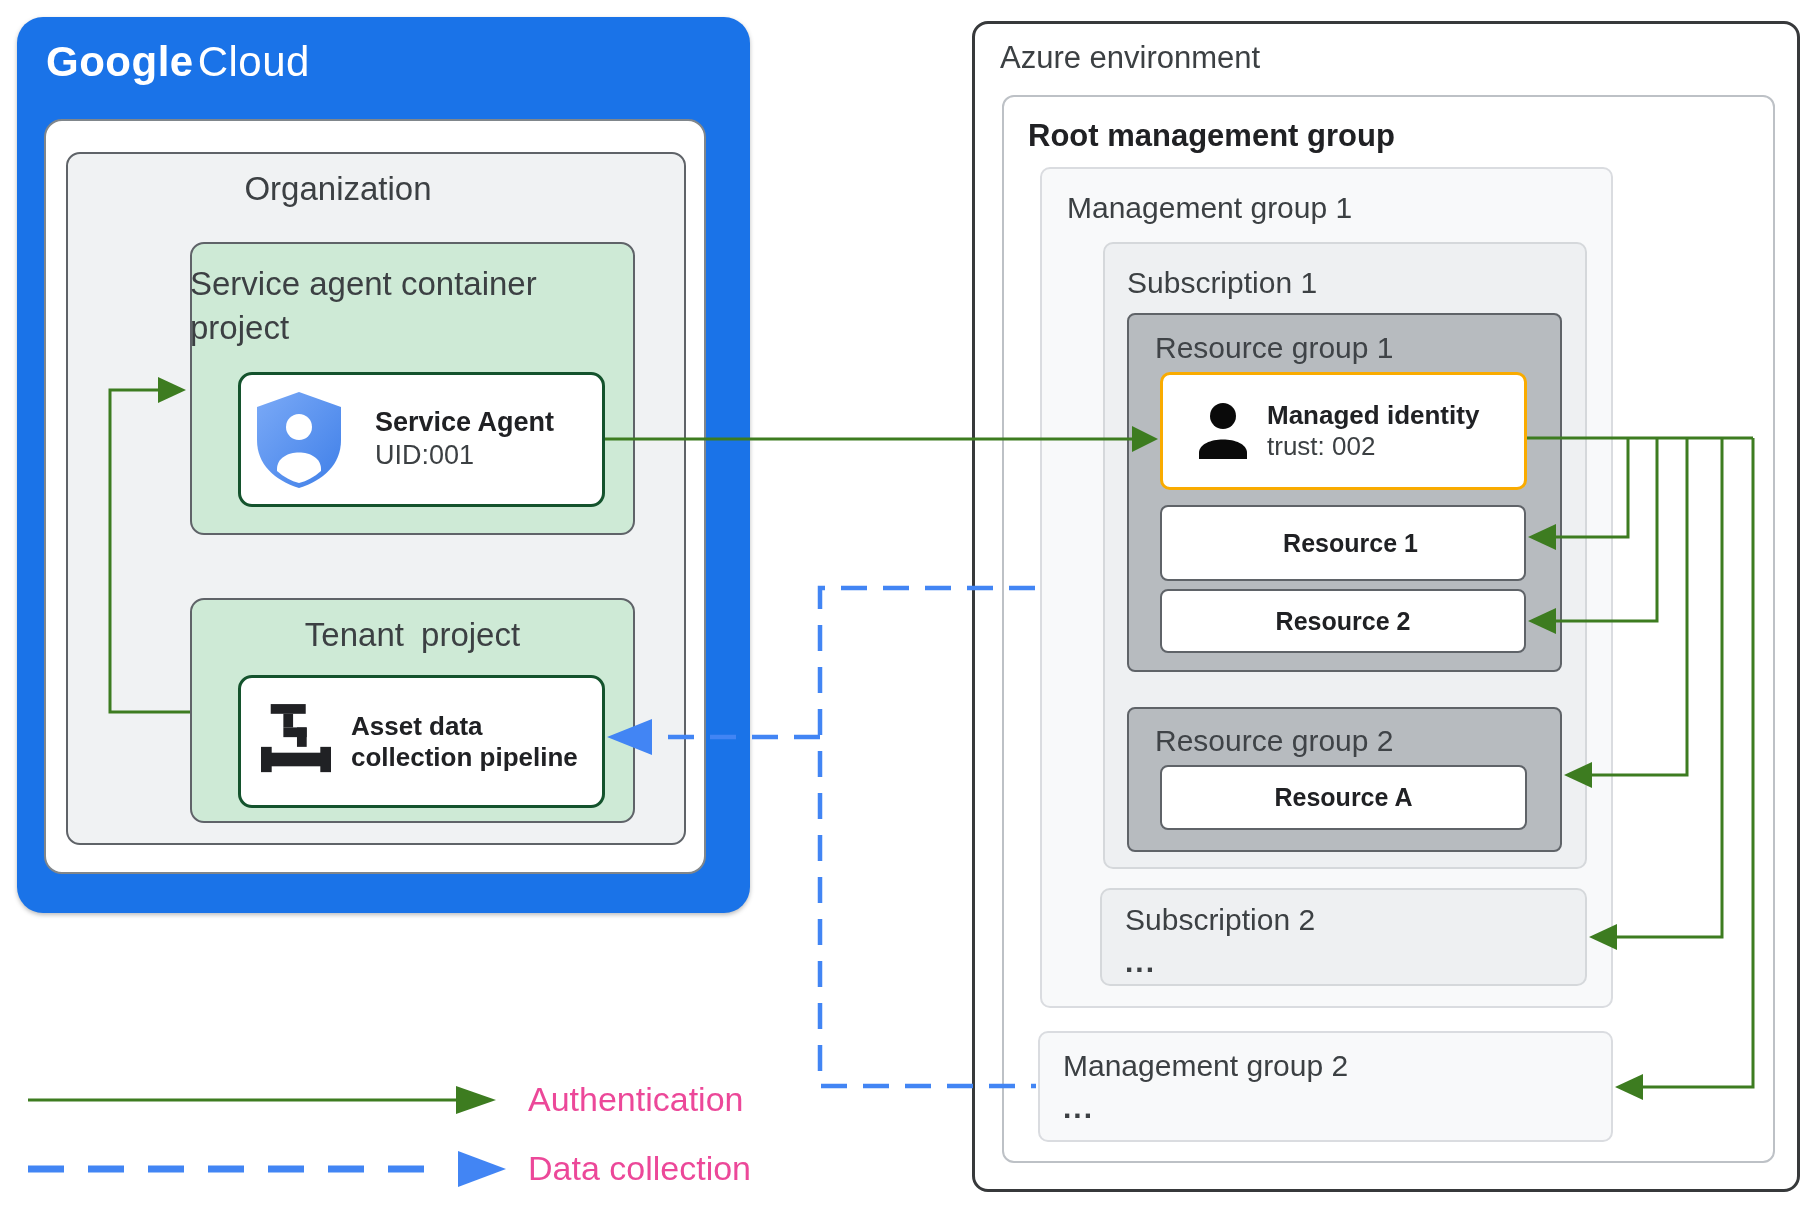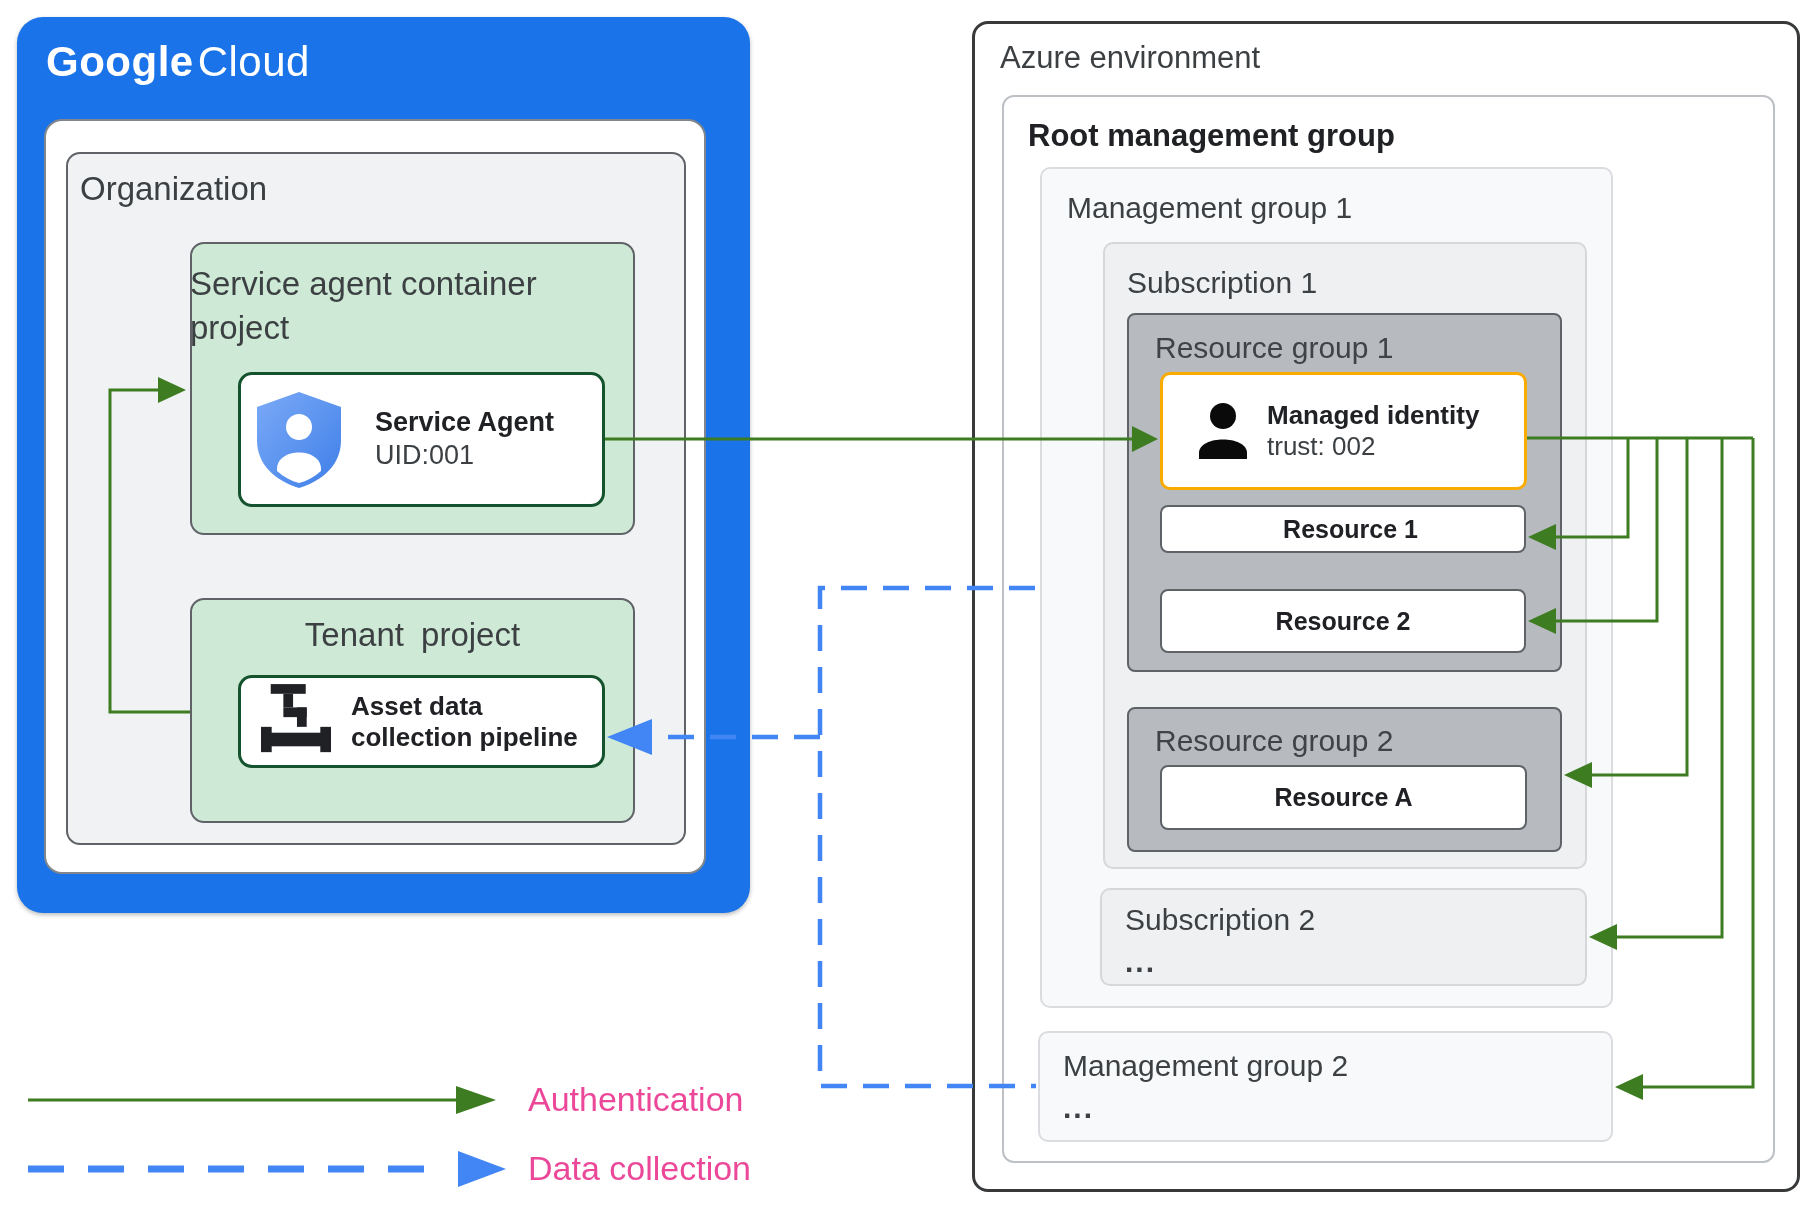--- a/index.html
+++ b/index.html
@@ -8,33 +8,33 @@
   .abs{position:absolute;box-sizing:border-box;}
 
   
   #gcp-box{left:17px;top:17px;width:733px;height:896px;background:#1a73e8;border-radius:26px;
            box-shadow:0 2px 4px rgba(60,64,67,.35);}
   #gcp-logo{left:46px;top:38px;font-size:42px;color:#ffffff;letter-spacing:.5px;}
   #gcp-logo .g1{font-weight:600;}
   #gcp-logo .g2{font-weight:400;margin-left:4px;}
   #gcp-inner{left:44px;top:119px;width:662px;height:755px;background:#ffffff;border:2px solid #80868b;border-radius:18px;}
   #org-box{left:66px;top:152px;width:620px;height:693px;background:#f0f2f3;border:2px solid #5f6368;border-radius:14px;}
-  #org-title{left:80px;top:170px;width:544px;font-size:33px;}
+  #org-title{left:66px;top:170px;width:544px;text-align:center;font-size:33px;}
   .green-box{background:#ceead6;border:2px solid #5f6368;border-radius:14px;}
   #sac-box{left:190px;top:242px;width:445px;height:293px;}
   #sac-title{left:190px;top:262px;width:373px;text-align:left;font-size:33px;line-height:1.32;}
   #sac-title .wrap{display:inline-block;width:380px;}
   #tenant-box{left:190px;top:598px;width:445px;height:225px;}
   #tenant-title{left:190px;top:616px;width:445px;text-align:center;font-size:33px;word-spacing:8px;}
   .card{background:#ffffff;border:3px solid #14532d;border-radius:14px;display:flex;align-items:center;}
   #sa-card{left:238px;top:372px;width:367px;height:135px;padding-left:14px;}
   #sa-card .txt{margin-left:32px;}
   .card .name{font-size:27px;font-weight:700;color:#202124;line-height:1.2;}
   .card .sub{font-size:27px;color:#3c4043;line-height:1.25;}
-  #asset-card{left:238px;top:675px;width:367px;height:93px;padding-left:20px;}
+  #asset-card{left:238px;top:675px;width:367px;height:133px;padding-left:20px;}
   #asset-card .txt{margin-left:20px;}
   #asset-card .name{font-size:26px;line-height:1.18;}
 
   
   #azure-box{left:972px;top:21px;width:828px;height:1171px;background:#ffffff;border:3px solid #37393b;border-radius:16px;}
   #azure-title{left:1000px;top:40px;font-size:31px;color:#3c4043;}
   #root-box{left:1002px;top:95px;width:773px;height:1068px;background:#ffffff;border:2px solid #bdc1c6;border-radius:12px;}
   #root-title{left:1028px;top:118px;font-size:31px;font-weight:600;color:#202124;}
   #mg1-box{left:1040px;top:167px;width:573px;height:841px;background:#f8f9fa;border:2px solid #dadce0;border-radius:10px;}
   #mg1-title{left:1067px;top:191px;font-size:30px;}
@@ -43,21 +43,21 @@
   .rg{background:#b7bbbf;border:2px solid #5f6368;border-radius:8px;}
   #rg1-box{left:1127px;top:313px;width:435px;height:359px;}
   #rg1-title{left:1155px;top:331px;font-size:30px;color:#3f4347;}
   #mi-card{left:1160px;top:372px;width:367px;height:118px;background:#ffffff;border:3px solid #f9ab00;border-radius:10px;
            display:flex;align-items:center;padding-left:34px;box-sizing:border-box;}
   #mi-card .txt{margin-left:18px;}
   #mi-card .name{font-size:26px;font-weight:700;color:#202124;line-height:1.2;text-align:right;}
   #mi-card .sub{font-size:26px;color:#3c4043;}
   .res{background:#ffffff;border:2px solid #5f6368;border-radius:8px;display:flex;align-items:center;justify-content:center;
        font-size:25px;font-weight:700;color:#202124;}
-  #res1{left:1160px;top:505px;width:366px;height:48px;padding-left:15px;}
+  #res1{left:1160px;top:505px;width:366px;height:76px;padding-left:15px;}
   #res2{left:1160px;top:589px;width:366px;height:64px;}
   #rg2-box{left:1127px;top:707px;width:435px;height:145px;}
   #rg2-title{left:1155px;top:724px;font-size:30px;color:#3f4347;}
   #resA{left:1160px;top:765px;width:367px;height:65px;}
   #sub2-box{left:1100px;top:888px;width:487px;height:98px;background:#eef0f2;border:2px solid #d5d8db;border-radius:10px;}
   #sub2-title{left:1125px;top:903px;font-size:30px;}
   #sub2-dots{left:1125px;top:945px;font-size:30px;font-weight:700;letter-spacing:2px;}
   #mg2-box{left:1038px;top:1031px;width:575px;height:111px;background:#f8f9fa;border:2px solid #dadce0;border-radius:10px;}
   #mg2-title{left:1063px;top:1049px;font-size:30px;}
   #mg2-dots{left:1063px;top:1091px;font-size:30px;font-weight:700;letter-spacing:2px;}

